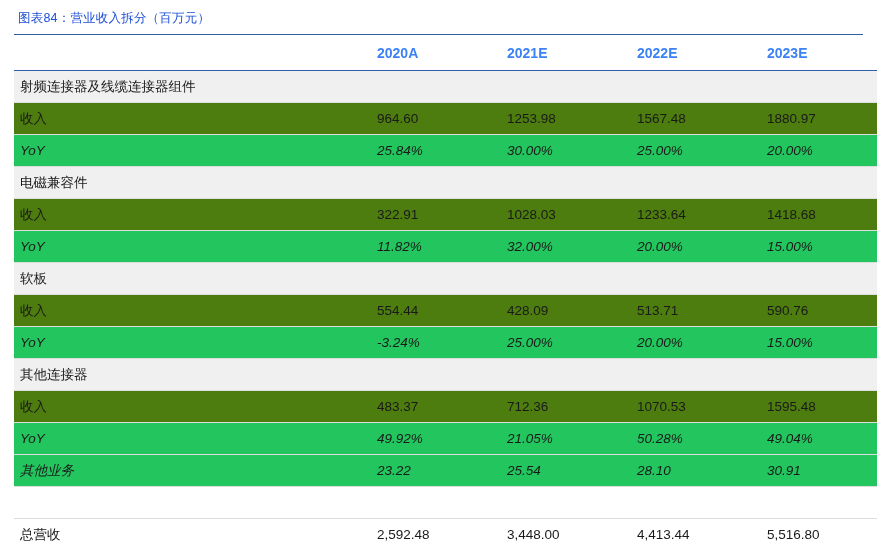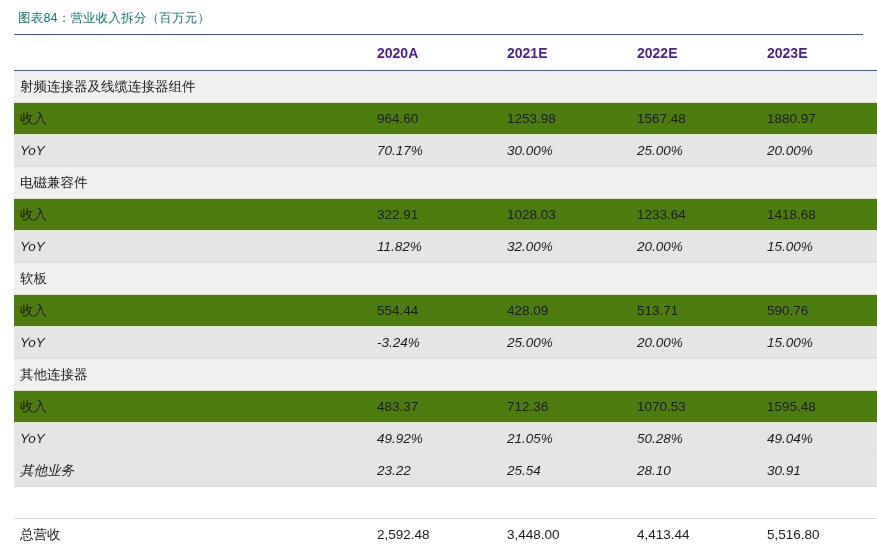--- a/index.html
+++ b/index.html
@@ -16,21 +16,21 @@
   }
   .page {
     position: relative;
     width: 877px;
     height: 546px;
     box-sizing: border-box;
     padding: 0 14px;
   }
   .exhibit-title {
     font-size: 12.5px;
-    color: #0f766e;
+    color: #1d4ed8;
     padding: 10px 0 7px 4px;
     letter-spacing: 0.2px;
     white-space: nowrap;
   }
   .title-rule {
     border-top: 1px solid #2f5fa8;
     width: 100%;
   }
   table.data {
     width: 100%;
@@ -40,42 +40,42 @@
   }
   table.data col.label { width: 355px; }
   table.data col.yr { width: 130px; }
 
   table.data thead th {
     font-size: 14px;
     font-weight: bold;
     text-align: left;
     padding: 10px 0 9px 8px;
     border-bottom: 1px solid #2f5fa8;
-    color: #4c1d95;
+    color: #3b82f6;
     white-space: nowrap;
   }
   table.data thead th.label-head {
     padding-left: 6px;
   }
   table.data tbody td {
     padding: 6px 0 6px 8px;
     border-bottom: 1px solid #dddddd;
     white-space: nowrap;
     height: 19px;
     vertical-align: middle;
   }
   table.data tbody td.label {
     padding-left: 6px;
   }
   tr.group td {
     background: #f0f0f0;
     font-size: 13.5px;
   }
   tr.shade td {
-    background: #e5e5e5;
+    background: #22c55e;
     font-style: italic;
   }
   tr.plain td {
     background: #4d7c0f;
   }
   td.italic {
     font-style: italic;
   }
   tr.spacer td {
     background: #ffffff;
@@ -123,21 +123,21 @@
         </tr>
         <tr class="plain">
           <td class="label">收入</td>
           <td class="">964.60</td>
           <td class="">1253.98</td>
           <td class="">1567.48</td>
           <td class="">1880.97</td>
         </tr>
         <tr class="shade">
           <td class="label italic">YoY</td>
-          <td class="italic">70.17%</td>
+          <td class="italic">25.84%</td>
           <td class="italic">30.00%</td>
           <td class="italic">25.00%</td>
           <td class="italic">20.00%</td>
         </tr>
         <tr class="group">
           <td class="label">电磁兼容件</td>
           <td class=""></td>
           <td class=""></td>
           <td class=""></td>
           <td class=""></td>

